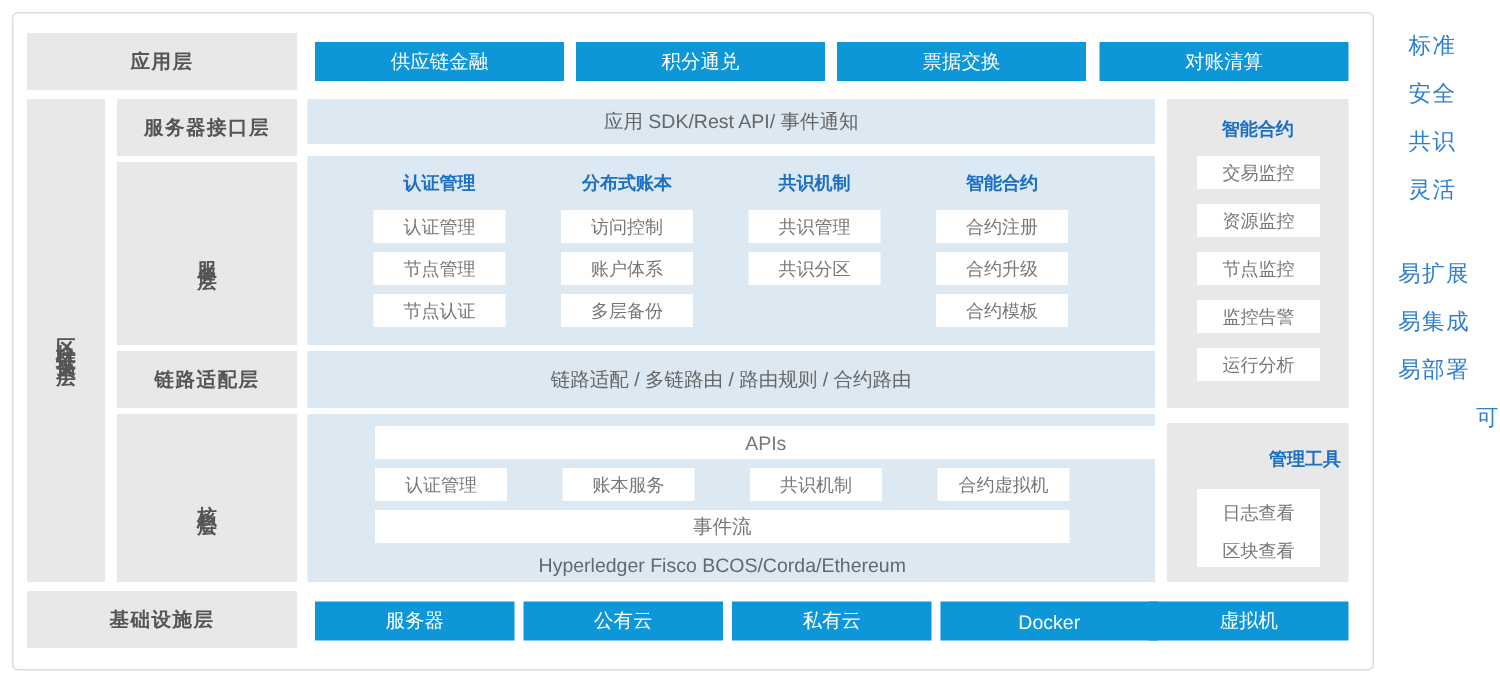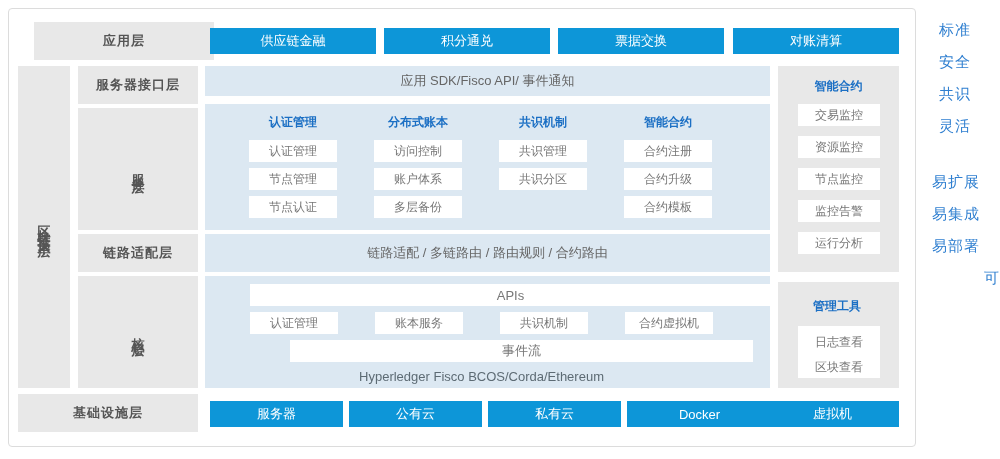--- a/index.html
+++ b/index.html
@@ -52,33 +52,33 @@
     white-space:nowrap;
   }
 </style>
 </head>
 <body>
 
 <div class="page">
 
   <div class="frame"></div>
 
-  <div class="gray" style="left:34px;top:22px;width:180px;height:38px;">应用层</div>
+  <div class="gray" style="left:18px;top:22px;width:180px;height:38px;">应用层</div>
 
   <div class="bluebar" style="left:210px;top:28px;width:166px;height:26px;">供应链金融</div>
   <div class="bluebar" style="left:384px;top:28px;width:166px;height:26px;">积分通兑</div>
   <div class="bluebar" style="left:558px;top:28px;width:166px;height:26px;">票据交换</div>
   <div class="bluebar" style="left:733px;top:28px;width:166px;height:26px;">对账清算</div>
 
   <div class="gray" style="left:18px;top:66px;width:52px;height:322px;">
     <span class="vert">区块链技术层</span>
   </div>
 
   <div class="gray" style="left:78px;top:66px;width:120px;height:38px;">服务器接口层</div>
-  <div class="lightblue" style="left:205px;top:66px;width:565px;height:30px;">应用 SDK/Fisco API/ 事件通知</div>
+  <div class="lightblue" style="left:205px;top:66px;width:565px;height:30px;">应用 SDK/Rest API/ 事件通知</div>
 
   <div class="gray" style="left:78px;top:108px;width:120px;height:122px;">
     <span class="vert">服务层</span>
   </div>
 
   <div class="lightblue" style="left:205px;top:104px;width:565px;height:126px;"></div>
 
   <div class="coltitle" style="left:249px;top:112px;width:88px;height:20px;">认证管理</div>
   <div class="coltitle" style="left:374px;top:112px;width:88px;height:20px;">分布式账本</div>
   <div class="coltitle" style="left:499px;top:112px;width:88px;height:20px;">共识机制</div>
@@ -108,42 +108,42 @@
 
   <div class="lightblue" style="left:205px;top:276px;width:565px;height:112px;"></div>
 
   <div class="whitechip" style="left:250px;top:284px;width:521px;height:22px;font-size:13px;">APIs</div>
 
   <div class="whitechip" style="left:250px;top:312px;width:88px;height:22px;">认证管理</div>
   <div class="whitechip" style="left:375px;top:312px;width:88px;height:22px;">账本服务</div>
   <div class="whitechip" style="left:500px;top:312px;width:88px;height:22px;">共识机制</div>
   <div class="whitechip" style="left:625px;top:312px;width:88px;height:22px;">合约虚拟机</div>
 
-  <div class="whitechip" style="left:250px;top:340px;width:463px;height:22px;font-size:13px;margin-left:40px;">事件流</div>
+  <div class="whitechip" style="left:250px;top:340px;width:463px;height:22px;font-size:13px;">事件流</div>
 
   <div class="lightblue" style="left:250px;top:366px;width:463px;height:20px;font-size:13px;color:#5d6b74;">Hyperledger Fisco BCOS/Corda/Ethereum</div>
 
   <div class="gray" style="left:18px;top:394px;width:180px;height:38px;">基础设施层</div>
 
   <div class="bluebar" style="left:210px;top:401px;width:133px;height:26px;">服务器</div>
   <div class="bluebar" style="left:349px;top:401px;width:133px;height:26px;">公有云</div>
   <div class="bluebar" style="left:488px;top:401px;width:133px;height:26px;">私有云</div>
   <div class="bluebar" style="left:627px;top:401px;width:145px;height:26px;">Docker</div>
   <div class="bluebar" style="left:766px;top:401px;width:133px;height:26px;">虚拟机</div>
 
   <div class="gray" style="left:778px;top:66px;width:121px;height:206px;"></div>
   <div class="coltitle" style="left:778px;top:76px;width:121px;height:20px;">智能合约</div>
   <div class="whitechip" style="left:798px;top:104px;width:82px;height:22px;">交易监控</div>
   <div class="whitechip" style="left:798px;top:136px;width:82px;height:22px;">资源监控</div>
   <div class="whitechip" style="left:798px;top:168px;width:82px;height:22px;">节点监控</div>
   <div class="whitechip" style="left:798px;top:200px;width:82px;height:22px;">监控告警</div>
   <div class="whitechip" style="left:798px;top:232px;width:82px;height:22px;">运行分析</div>
 
   <div class="gray" style="left:778px;top:282px;width:121px;height:106px;"></div>
-  <div class="coltitle" style="left:778px;top:296px;width:118px;height:20px;">管理工具</div>
+  <div class="coltitle" style="left:811px;top:296px;width:118px;height:20px;">管理工具</div>
   <div class="whitechip" style="left:798px;top:326px;width:82px;height:33px;">日志查看</div>
   <div class="whitechip" style="left:798px;top:356px;width:82px;height:22px;">区块查看</div>
 
   <div class="sideword" style="left:939px;top:21px;">标准</div>
   <div class="sideword" style="left:939px;top:53px;">安全</div>
   <div class="sideword" style="left:939px;top:85px;">共识</div>
   <div class="sideword" style="left:939px;top:117px;">灵活</div>
 
   <div class="sideword" style="left:932px;top:173px;">易扩展</div>
   <div class="sideword" style="left:932px;top:205px;">易集成</div>

